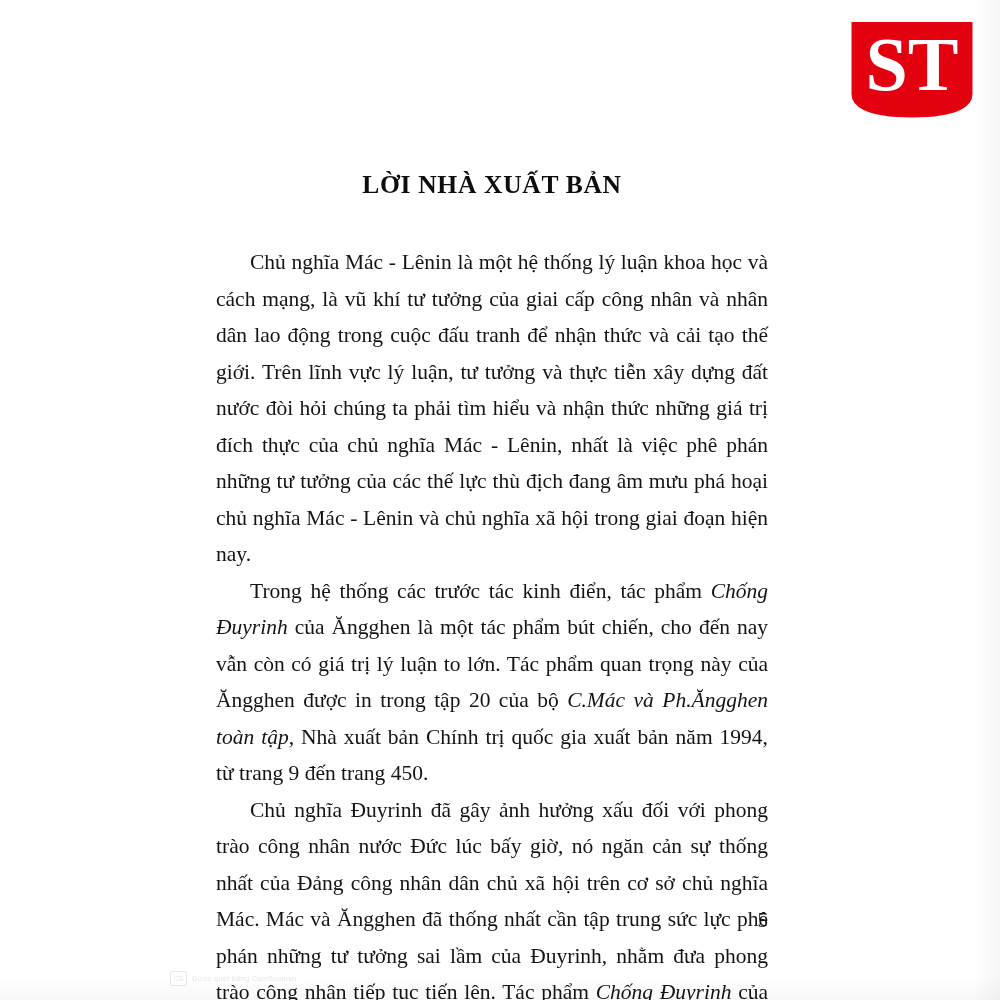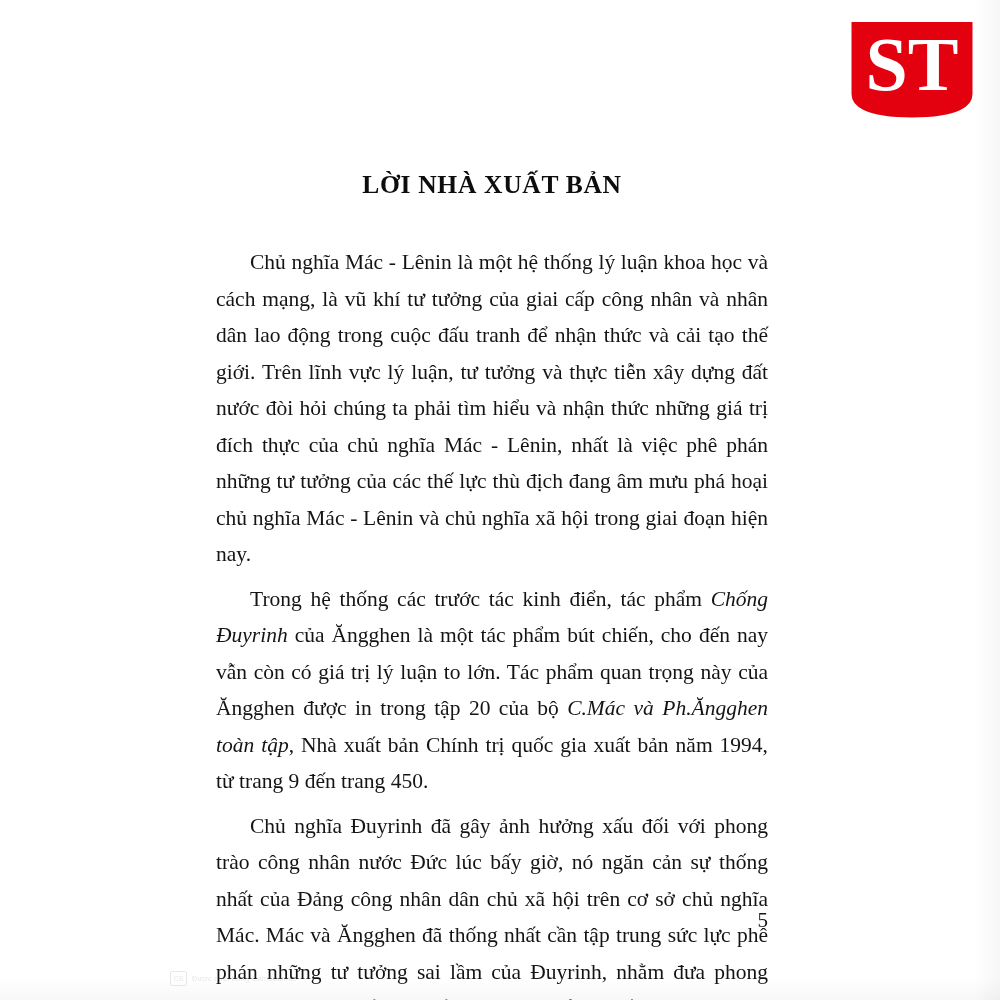--- a/index.html
+++ b/index.html
@@ -60,21 +60,21 @@
     font-size: 21.5px;
     line-height: 36.5px;
     text-align: justify;
     text-justify: inter-word;
     text-indent: 34px;
     color: #141414;
     hyphens: none;
     font-family: Liberation Serif, serif;
   }
   .para + .para {
-    margin-top: 8px;
+    margin-top: 0px;
   }
   .para i, .para em {
     font-style: italic;
   }
 
   
   .page-number {
     position: absolute;
     left: 216px;
     top: 908px;

